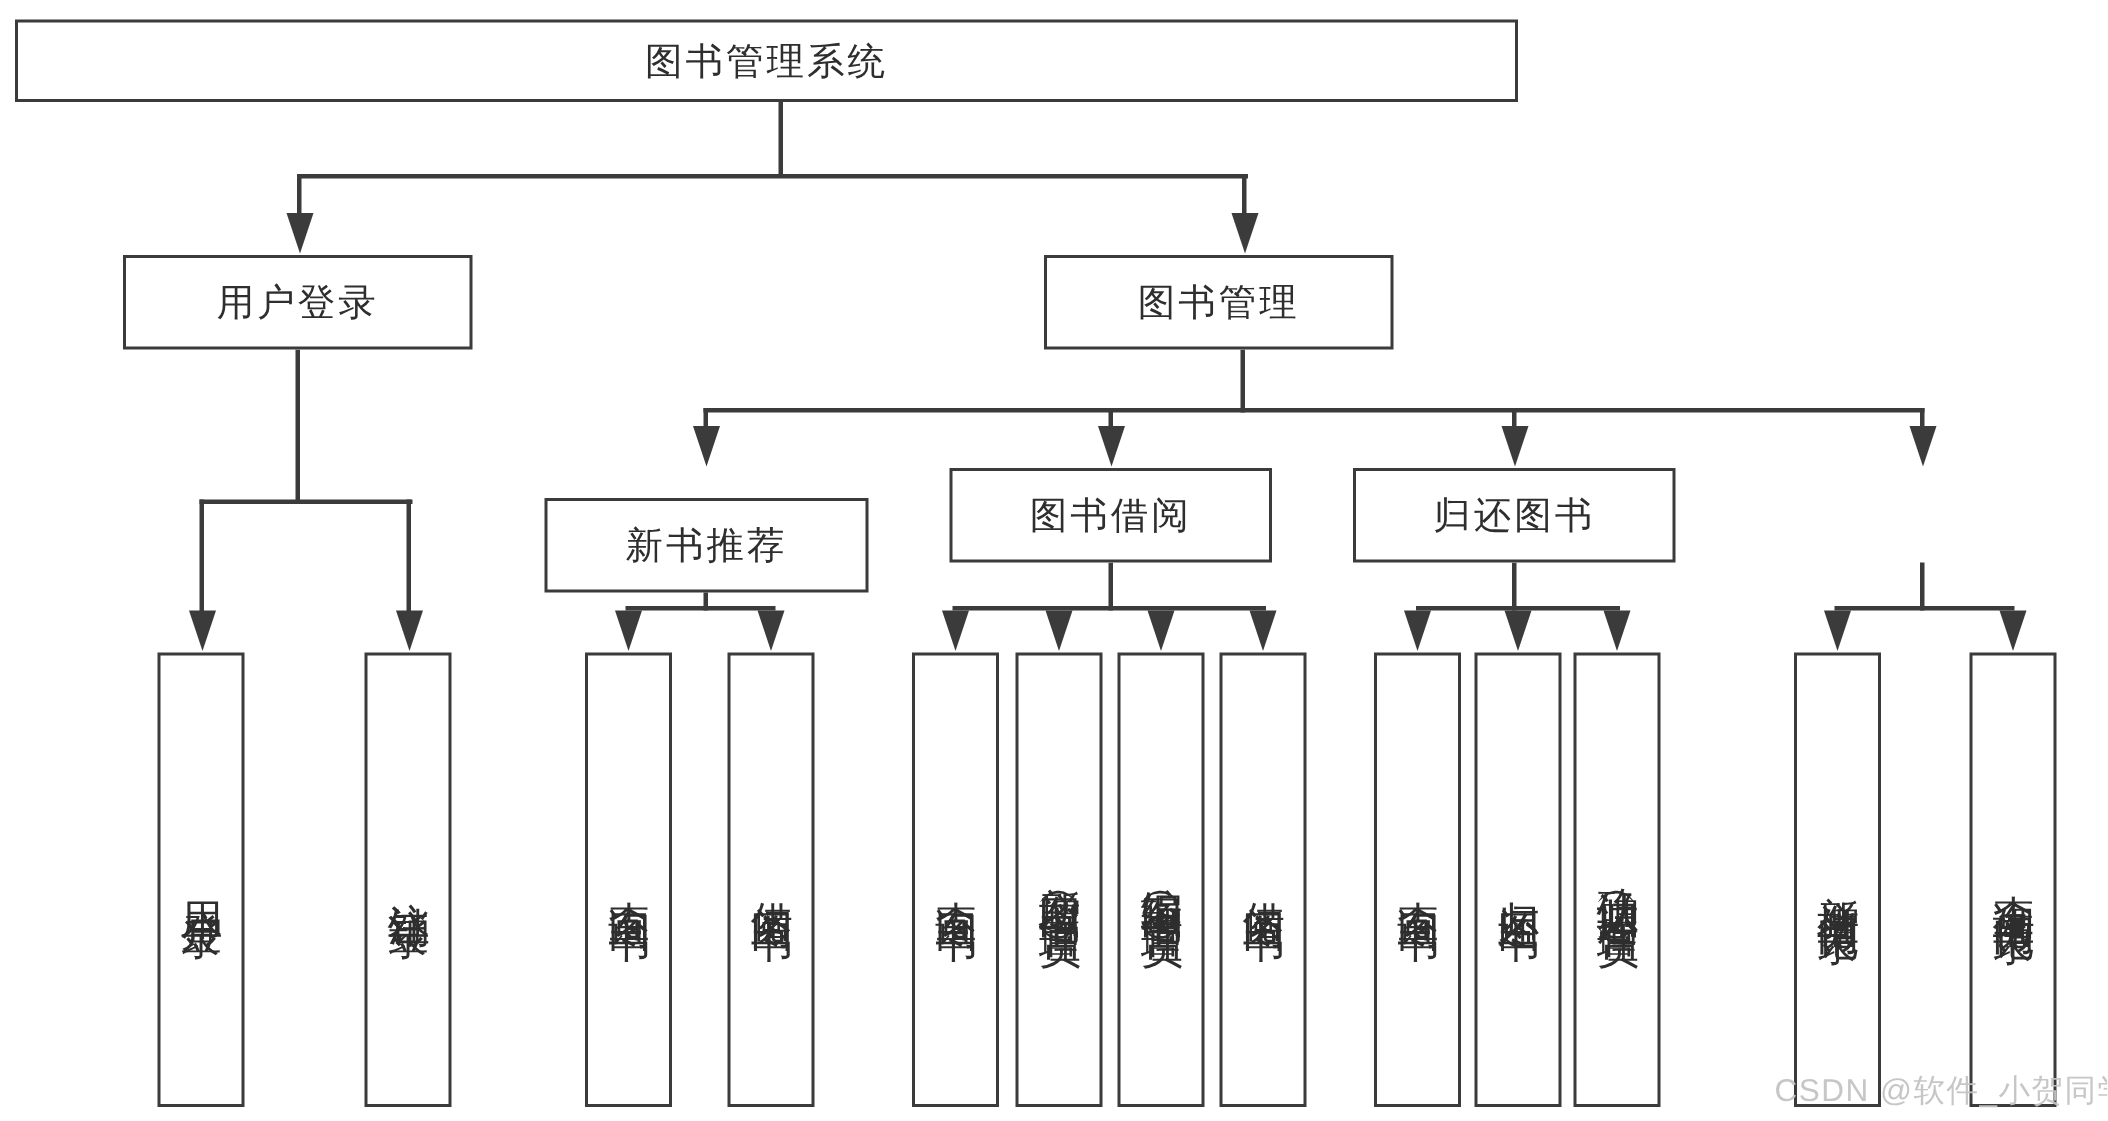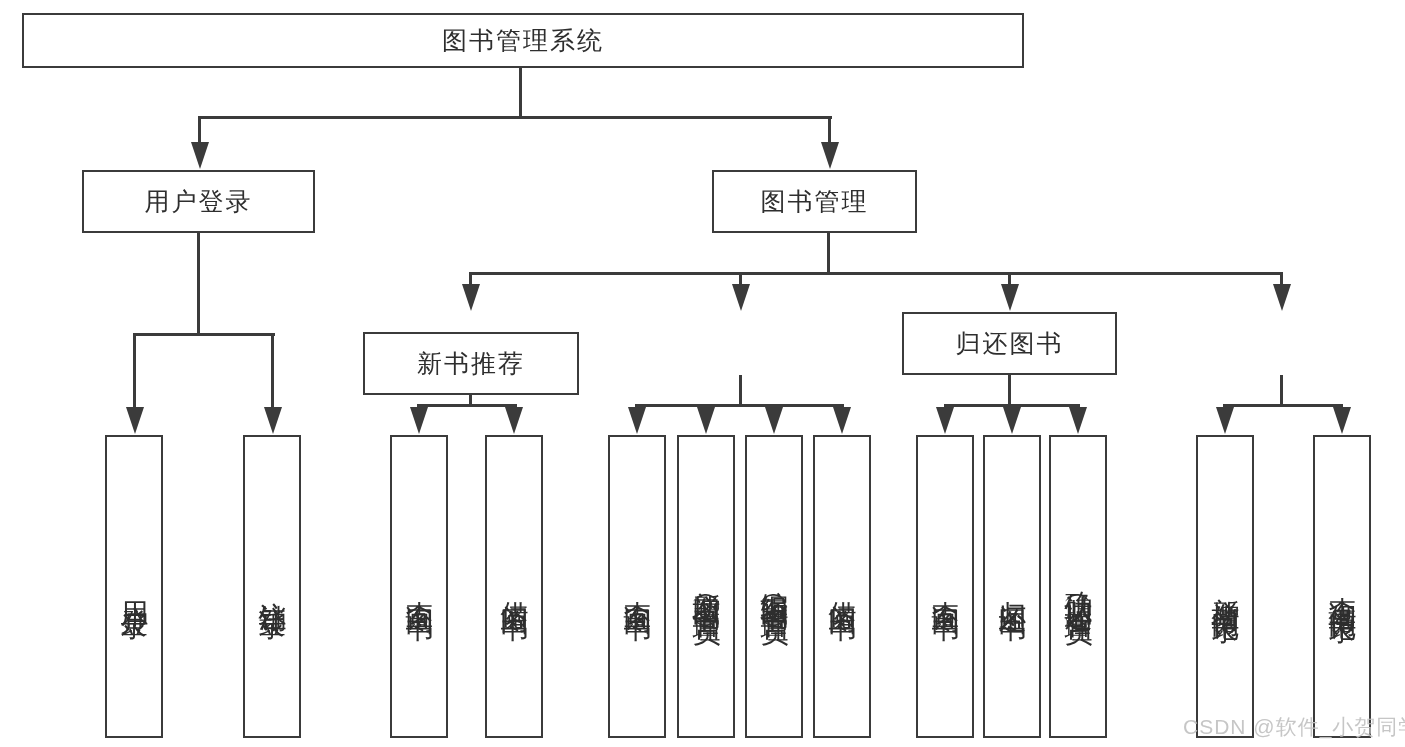--- a/index.html
+++ b/index.html
@@ -63,26 +63,27 @@
     white-space: nowrap;
     z-index: 6;
     opacity: 0.95;
   }
 </style>
 </head>
 <body>
 
 <div id="canvas">
 
-  <div class="node" style="left:22px; top:13px; width:1002px; height:55px;">图书管理系统</div>
+  <div class="node" style="left:10px; top:13px; width:1002px; height:55px;">图书管理系统</div>
 
   <div class="node" style="left:82px; top:170px; width:233px; height:63px;">用户登录</div>
-  <div class="node" style="left:712px; top:170px; width:205px; height:63px;">图书管理</div>
+  <div class="node" style="left:696px; top:170px; width:233px; height:63px;">图书管理</div>
 
   <div class="node" style="left:363px; top:312px; width:216px; height:63px;margin-top:20px;">新书推荐</div>
+  <div class="node" style="left:633px; top:312px; width:215px; height:63px;">图书借阅</div>
   <div class="node" style="left:902px; top:312px; width:215px; height:63px;">归还图书</div>
 
   <div class="node leaf" style="left:105px; top:435px; width:58px; height:303px;">
     <span>用户登录</span>
   </div>
   <div class="node leaf" style="left:243px; top:435px; width:58px; height:303px;">
     <span>注销登录</span>
   </div>
   <div class="node leaf" style="left:390px; top:435px; width:58px; height:303px;">
     <span>查询图书</span>

